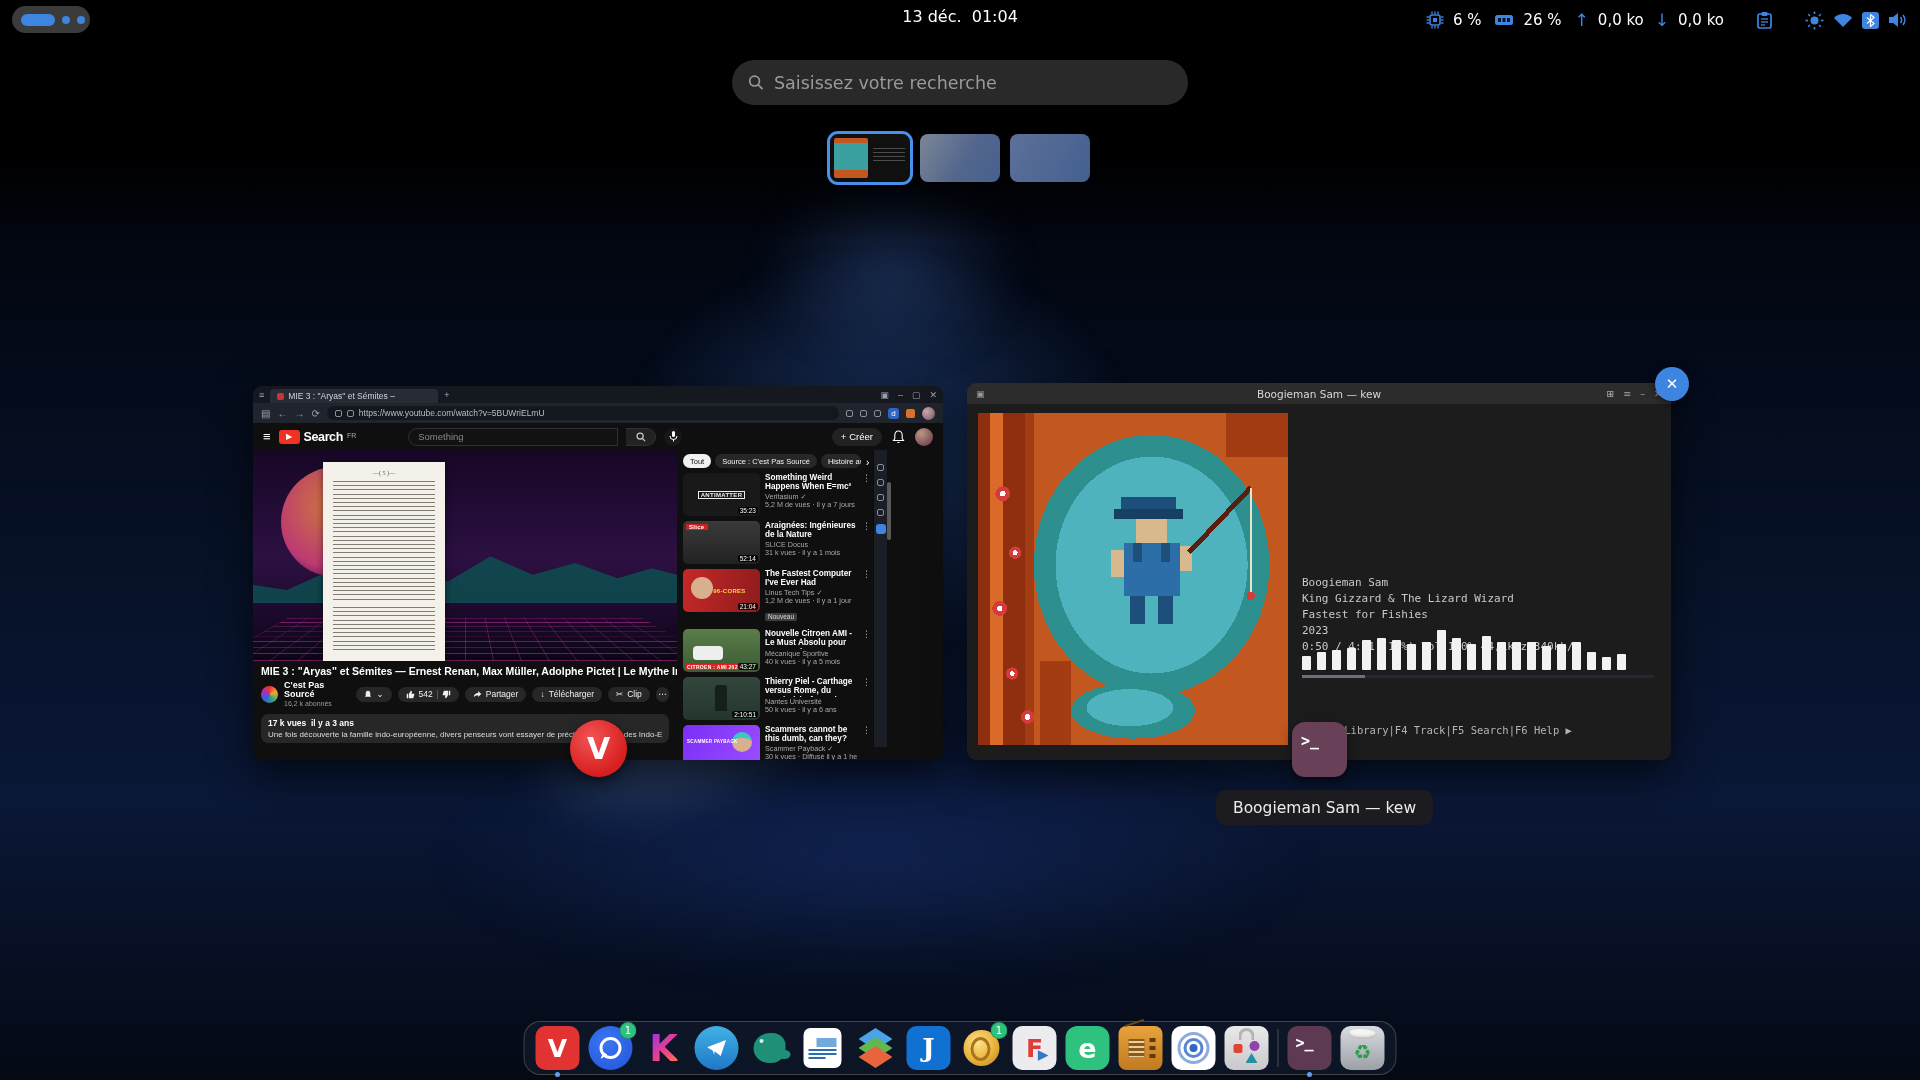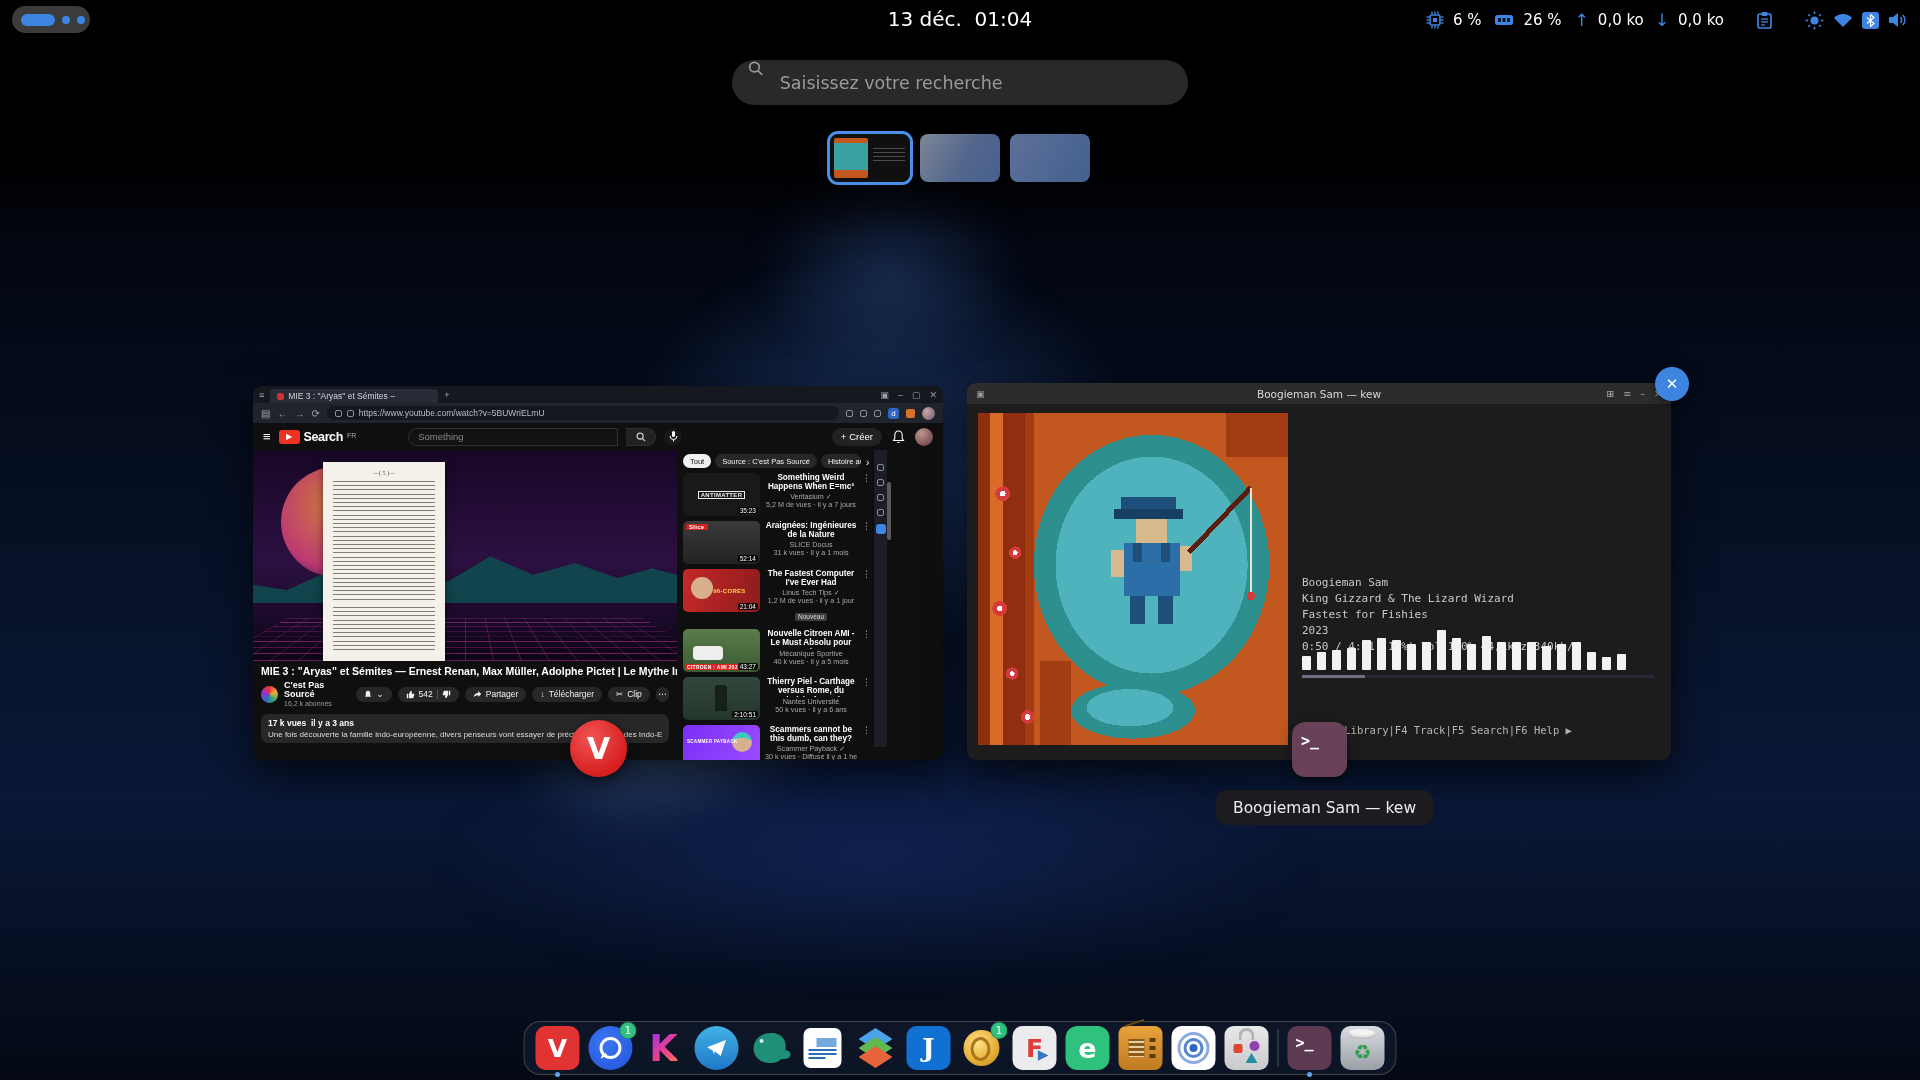--- a/index.html
+++ b/index.html
@@ -24,33 +24,33 @@
          background:linear-gradient(#000, rgba(0,0,0,0)); }
 
   
   #topbar { position:absolute; left:0; top:0; right:0; height:40px; z-index:40;
             display:flex; align-items:center; color:#fff; }
   #ws-pill { position:absolute; left:12px; top:6px; width:78px; height:27px; border-radius:14px;
              background:#3b3b3b; display:flex; align-items:center; gap:7px; padding-left:9px; }
   #ws-pill .bar { width:34px; height:12px; border-radius:6px; background:#3d85e0; }
   #ws-pill .dot { width:8px; height:8px; border-radius:50%; background:#3d85e0; }
   #clock { position:absolute; left:50%; transform:translateX(-50%); top:7px;
-           font-size:20px; white-space:pre; color:#fff; }
+           font-size:16px; white-space:pre; color:#fff; }
   #tray { position:absolute; right:12px; top:0; height:40px; display:flex; align-items:center;
           gap:9px; font-size:15px; }
   #tray .blue { color:#3d85e0; }
   #tray svg { display:block; }
   .tray-gap { width:14px; }
   .bt-chip { width:17px; height:17px; border-radius:3px; background:#3d85e0;
              display:flex; align-items:center; justify-content:center; }
 
   
   #search-row { position:absolute; left:0; right:0; top:60px; display:flex; justify-content:center; z-index:30; }
   #search-pill { width:456px; height:45px; border-radius:23px; background:rgba(44,44,46,.92);
-                 display:flex; padding:0 16px; gap:16px; }
+                 display:flex; align-items:center; padding:0 16px; gap:10px; }
   #search-pill input { background:transparent; border:none; outline:none; color:#c9c9c9;
                  font-size:17.5px; font-family:"DejaVu Sans",sans-serif; width:100%; }
   #search-pill input::placeholder { color:#9a9a9a; }
 
   
   #ws-row { position:absolute; left:0; right:0; top:134px; display:flex; justify-content:center; gap:10px; z-index:30; }
   .ws-thumb { width:80px; height:48px; border-radius:8px; overflow:hidden; position:relative; }
   .ws-thumb.active { outline:3px solid #4a90e8; background:#101010; }
   .ws-thumb.w2 { background:linear-gradient(120deg,#7d8696 0%,#53678d 55%,#47608e 100%); }
   .ws-thumb.w3 { background:linear-gradient(120deg,#5d7099 0%,#43608f 100%); }
@@ -145,21 +145,21 @@
   .chip { height:14px; border-radius:7px; background:#272727; color:#f1f1f1; font-size:7.5px;
           display:flex; align-items:center; padding:0 7px; white-space:nowrap; overflow:hidden; }
   .chip.active { background:#f1f1f1; color:#0f0f0f; }
   .chips .chev { color:#fff; font-size:10px; margin-left:1px; }
   .sv-item { display:flex; gap:5px; }
   .sv-thumb { width:77px; height:43px; border-radius:5px; position:relative; flex:none; overflow:hidden;
               display:flex; align-items:center; justify-content:center; }
   .sv-dur { position:absolute; right:2px; bottom:2px; background:rgba(0,0,0,.85); color:#fff;
             font-size:6.5px; padding:0 2px; border-radius:2px; }
   .sv-label { font-size:6px; font-weight:bold; letter-spacing:.3px; text-align:center; }
-  .sv-meta { flex:1; line-height:1.15; min-width:0;text-align:center; }
+  .sv-meta { flex:1; line-height:1.15; min-width:0; }
   .sv-title { font-size:8.2px; font-weight:bold; color:#fff; max-height:20px; overflow:hidden; }
   .sv-ch { font-size:7.2px; color:#aaa; margin-top:1px; white-space:nowrap; overflow:hidden; }
   .sv-views { font-size:7.2px; color:#aaa; white-space:nowrap; overflow:hidden; }
   .sv-badge { display:inline-block; background:#3d3d3d; color:#ddd; font-size:6.5px;
               border-radius:2px; padding:0 3px; margin-top:1px; }
   .sv-kebab { color:#bbb; font-size:9px; flex:none; }
   .yt-scroll { position:absolute; right:52px; top:96px; width:4px; height:58px; background:#5a5a5a;
                border-radius:2px; }
   .panel-strip { width:14px; background:#1b1e26; border-left:1px solid #090a0d; display:flex;
                  flex-direction:column; align-items:center; gap:8px; padding-top:14px; color:#7e8591;

